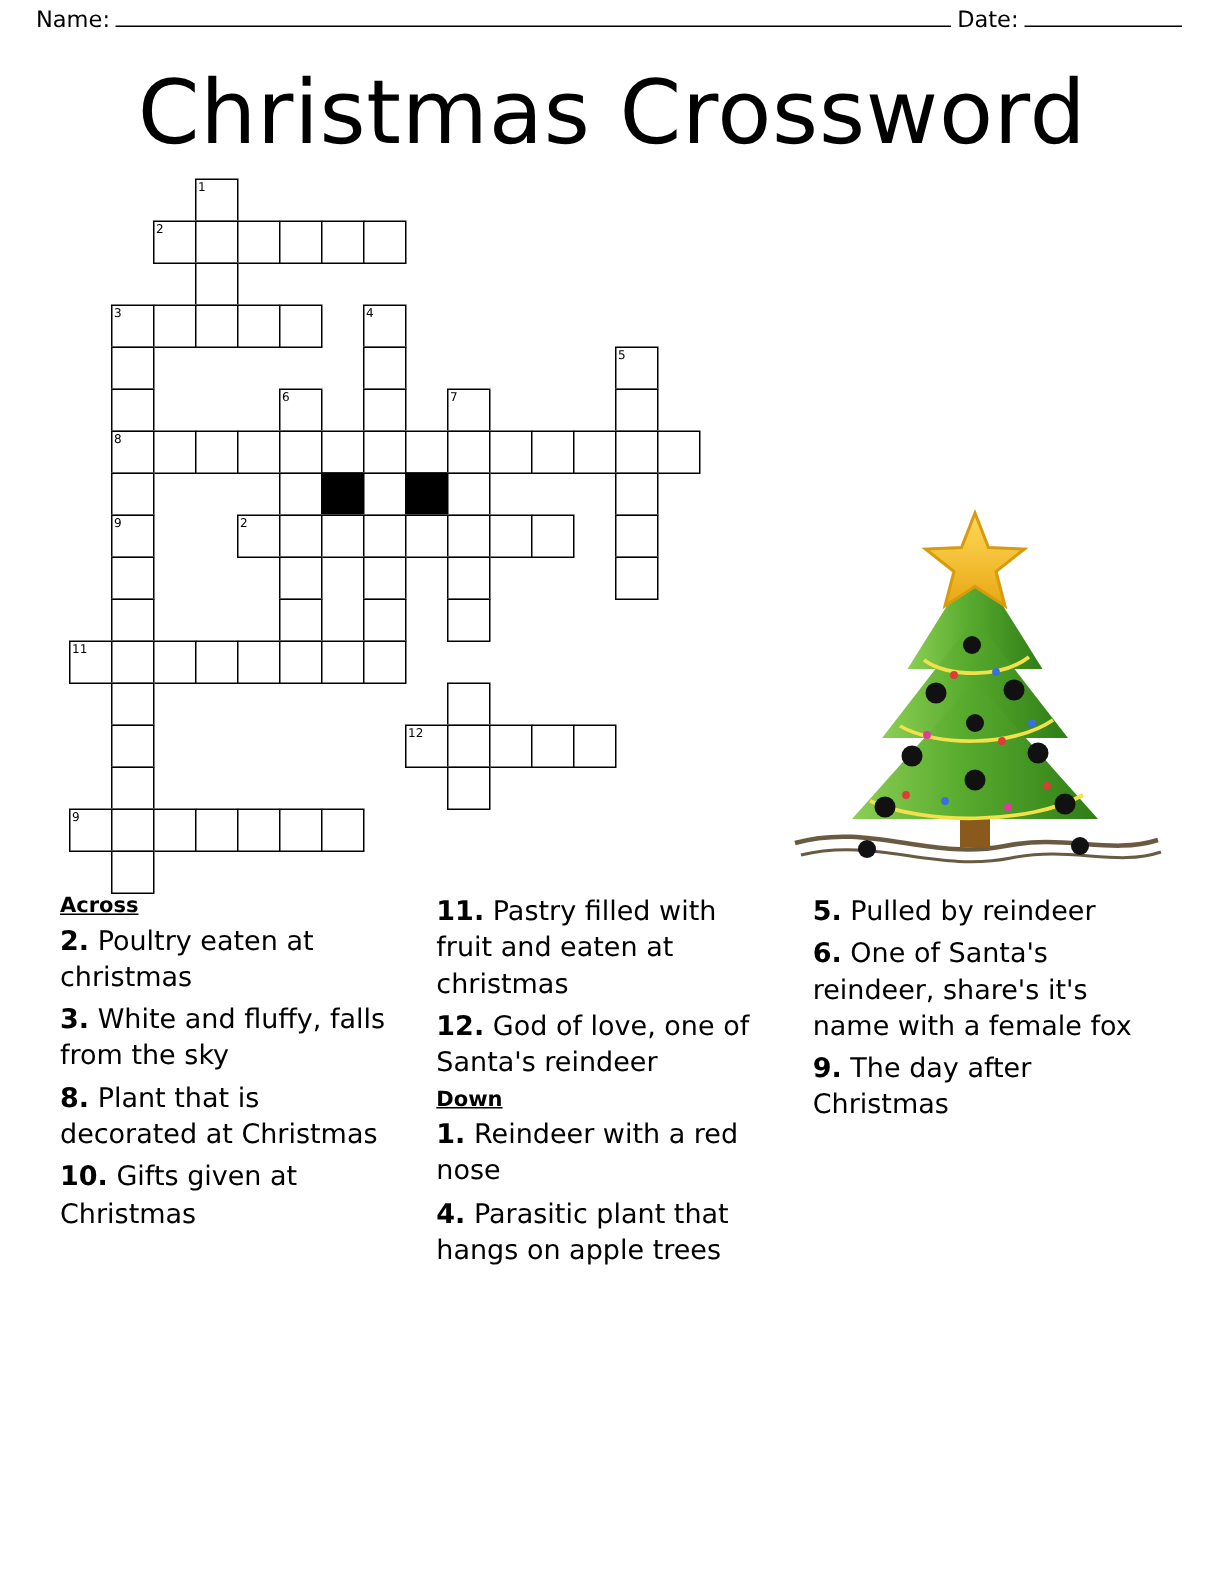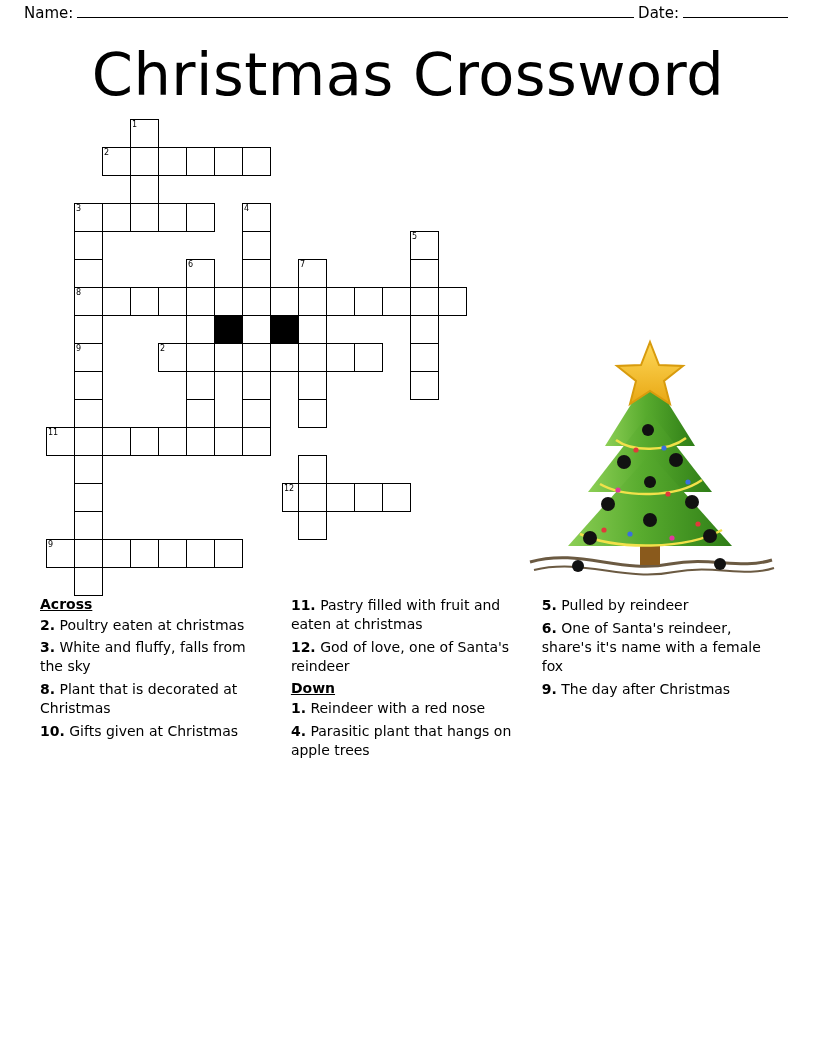--- a/index.html
+++ b/index.html
@@ -92,21 +92,21 @@
   .col.c2 { width: 236px; }
   .col.c3 { width: 248px; }
   .section-head {
     font-size: 14px;
     font-weight: bold;
     text-decoration: underline;
     margin: 0 0 2px 0;
     line-height: 1.25;
   }
   .clue {
-    font-size: 14px;
+    font-size: 18px;
     line-height: 1.35;
     margin: 0 0 4px 0;
   }
   .clue .n { font-weight: bold; }
 </style>
 </head>
 <body>
 
 <div class="header-row">
   <span class="hdr-label">Name:</span>
@@ -207,21 +207,21 @@
       <div class="cell" style="left: 28px; top: 308px;"></div>
       <div class="cell" style="left: 56px; top: 308px;"></div>
       <div class="cell" style="left: 84px; top: 308px;"></div>
       <div class="cell" style="left: 112px; top: 308px;"></div>
       <div class="cell" style="left: 140px; top: 308px;"></div>
       <div class="cell" style="left: 168px; top: 308px;"></div>
       <div class="cell" style="left: 196px; top: 308px;"></div>
       <div class="cell" style="left: 28px; top: 336px;"></div>
       <div class="cell" style="left: 252px; top: 336px;"></div>
       <div class="cell" style="left: 28px; top: 364px;"></div>
-      <div class="cell" style="left: 236px; top: 364px;">
+      <div class="cell" style="left: 224px; top: 364px;">
         <span class="num">12</span>
       </div>
       <div class="cell" style="left: 252px; top: 364px;"></div>
       <div class="cell" style="left: 280px; top: 364px;"></div>
       <div class="cell" style="left: 308px; top: 364px;"></div>
       <div class="cell" style="left: 336px; top: 364px;"></div>
       <div class="cell" style="left: 28px; top: 392px;"></div>
       <div class="cell" style="left: 252px; top: 392px;"></div>
       <div class="cell" style="left: 0px; top: 420px;">
         <span class="num">9</span>

